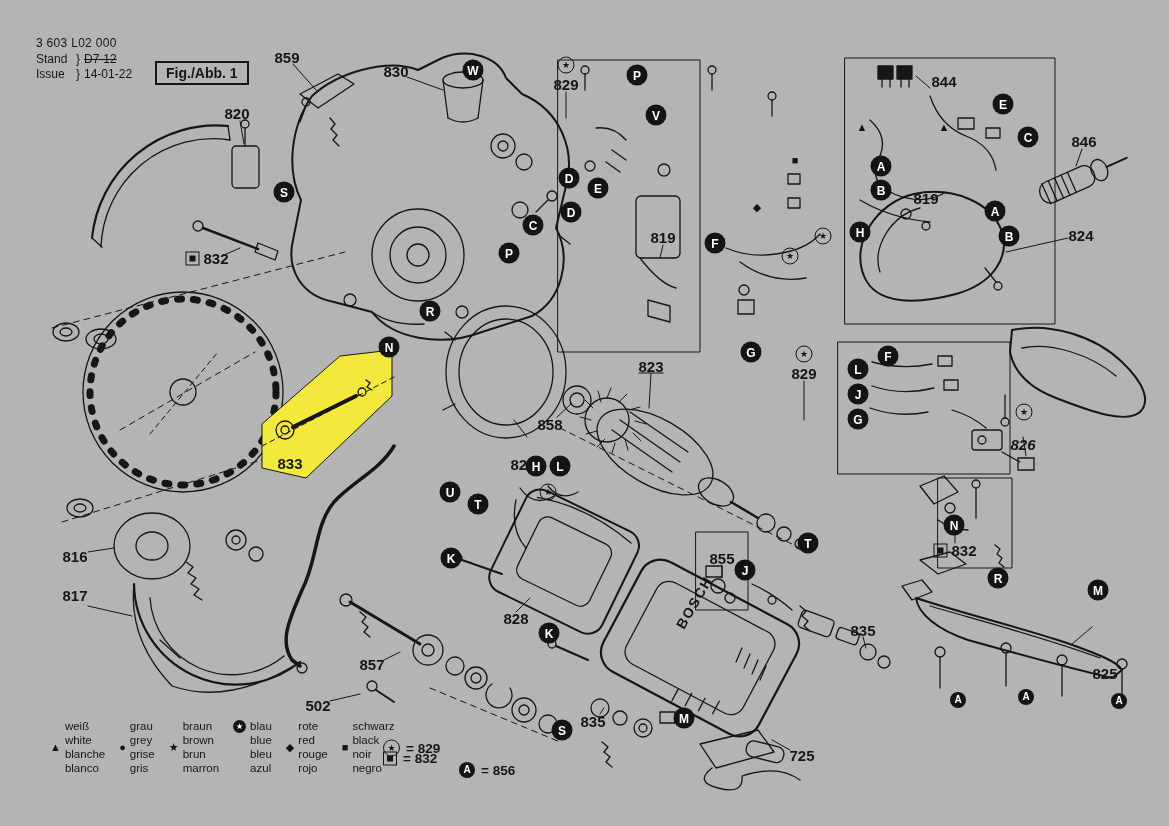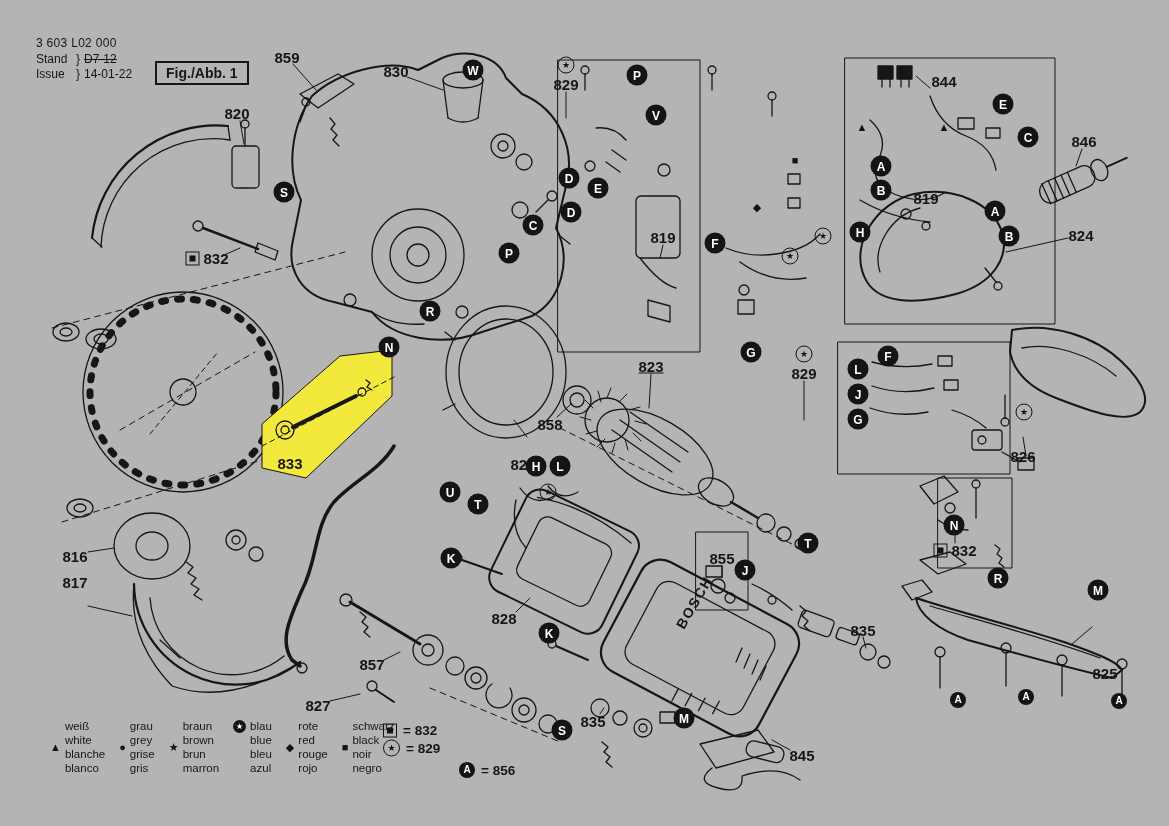--- a/index.html
+++ b/index.html
@@ -387,61 +387,61 @@
       </div>
       <div class="part-label" style="left: 804px; top: 373px;">
         <span>829</span>
       </div>
       <div class="part-label" style="left: 550px; top: 424px; align-items: flex-end;">
         <span>858</span>
       </div>
       <div class="part-label" style="left: 523px; top: 444px; margin-top: 20px;">
         <span>822</span>
       </div>
-      <div class="part-label" style="left: 1023px; top: 456px;">
+      <div class="part-label" style="left: 1023px; top: 444px; font-style: italic;">
         <span>826</span>
       </div>
       <div class="part-label" style="left: 290px; top: 463px;">
         <span>833</span>
       </div>
       <div class="part-label" style="left: 75px; top: 556px; justify-content: center;">
         <span>816</span>
       </div>
       <div class="part-label" style="left: 722px; top: 558px;">
         <span>855</span>
       </div>
       <div class="part-label" style="left: 955px; top: 550px;">
         <span class="sym sym-square-in-square">
           <span class="inner-sq"></span>
         </span>
         <span>832</span>
       </div>
-      <div class="part-label" style="left: 75px; top: 582px; justify-content: flex-end;">
+      <div class="part-label" style="left: 75px; top: 595px; justify-content: flex-end;">
         <span>817</span>
       </div>
       <div class="part-label" style="left: 1105px; top: 625px; margin-top: 48px;">
         <span>825</span>
       </div>
-      <div class="part-label" style="left: 504px; top: 618px;">
+      <div class="part-label" style="left: 516px; top: 618px;">
         <span>828</span>
       </div>
       <div class="part-label" style="left: 372px; top: 664px;">
         <span>857</span>
       </div>
       <div class="part-label" style="left: 863px; top: 630px;">
         <span>835</span>
       </div>
       <div class="part-label" style="left: 318px; top: 705px;">
-        <span>827</span>
+        <span>502</span>
       </div>
       <div class="part-label" style="left: 593px; top: 721px;">
         <span>835</span>
       </div>
       <div class="part-label" style="left: 802px; top: 755px;">
-        <span>845</span>
+        <span>725</span>
       </div>
       <div class="callout" style="left: 473px; top: 70px;">W</div>
       <div class="callout" style="left: 637px; top: 75px;">P</div>
       <div class="callout" style="left: 656px; top: 115px;">V</div>
       <div class="callout" style="left: 284px; top: 192px;">S</div>
       <div class="callout" style="left: 569px; top: 178px;">D</div>
       <div class="callout" style="left: 598px; top: 188px;">E</div>
       <div class="callout" style="left: 571px; top: 212px;">D</div>
       <div class="callout" style="left: 533px; top: 225px;">C</div>
       <div class="callout" style="left: 509px; top: 253px;">P</div>
@@ -543,21 +543,21 @@
           <div>negro</div>
         </div>
       </div>
     </div>
 
   <div id="marker-legend">
       <div class="marker-ref" style="left: 383px; top: 748px;">
         <span class="sym sym-star-outline">★</span>
         <span>= 829</span>
       </div>
-      <div class="marker-ref" style="left: 383px; top: 730px;">
+      <div class="marker-ref" style="left: 383px; top: 758px;">
         <span class="sym sym-square-in-square">
           <span class="inner-sq"></span>
         </span>
         <span>= 832</span>
       </div>
       <div class="marker-ref" style="left: 459px; top: 770px;">
         <span class="sym sym-circle-a">A</span>
         <span>= 856</span>
       </div>
     </div>

